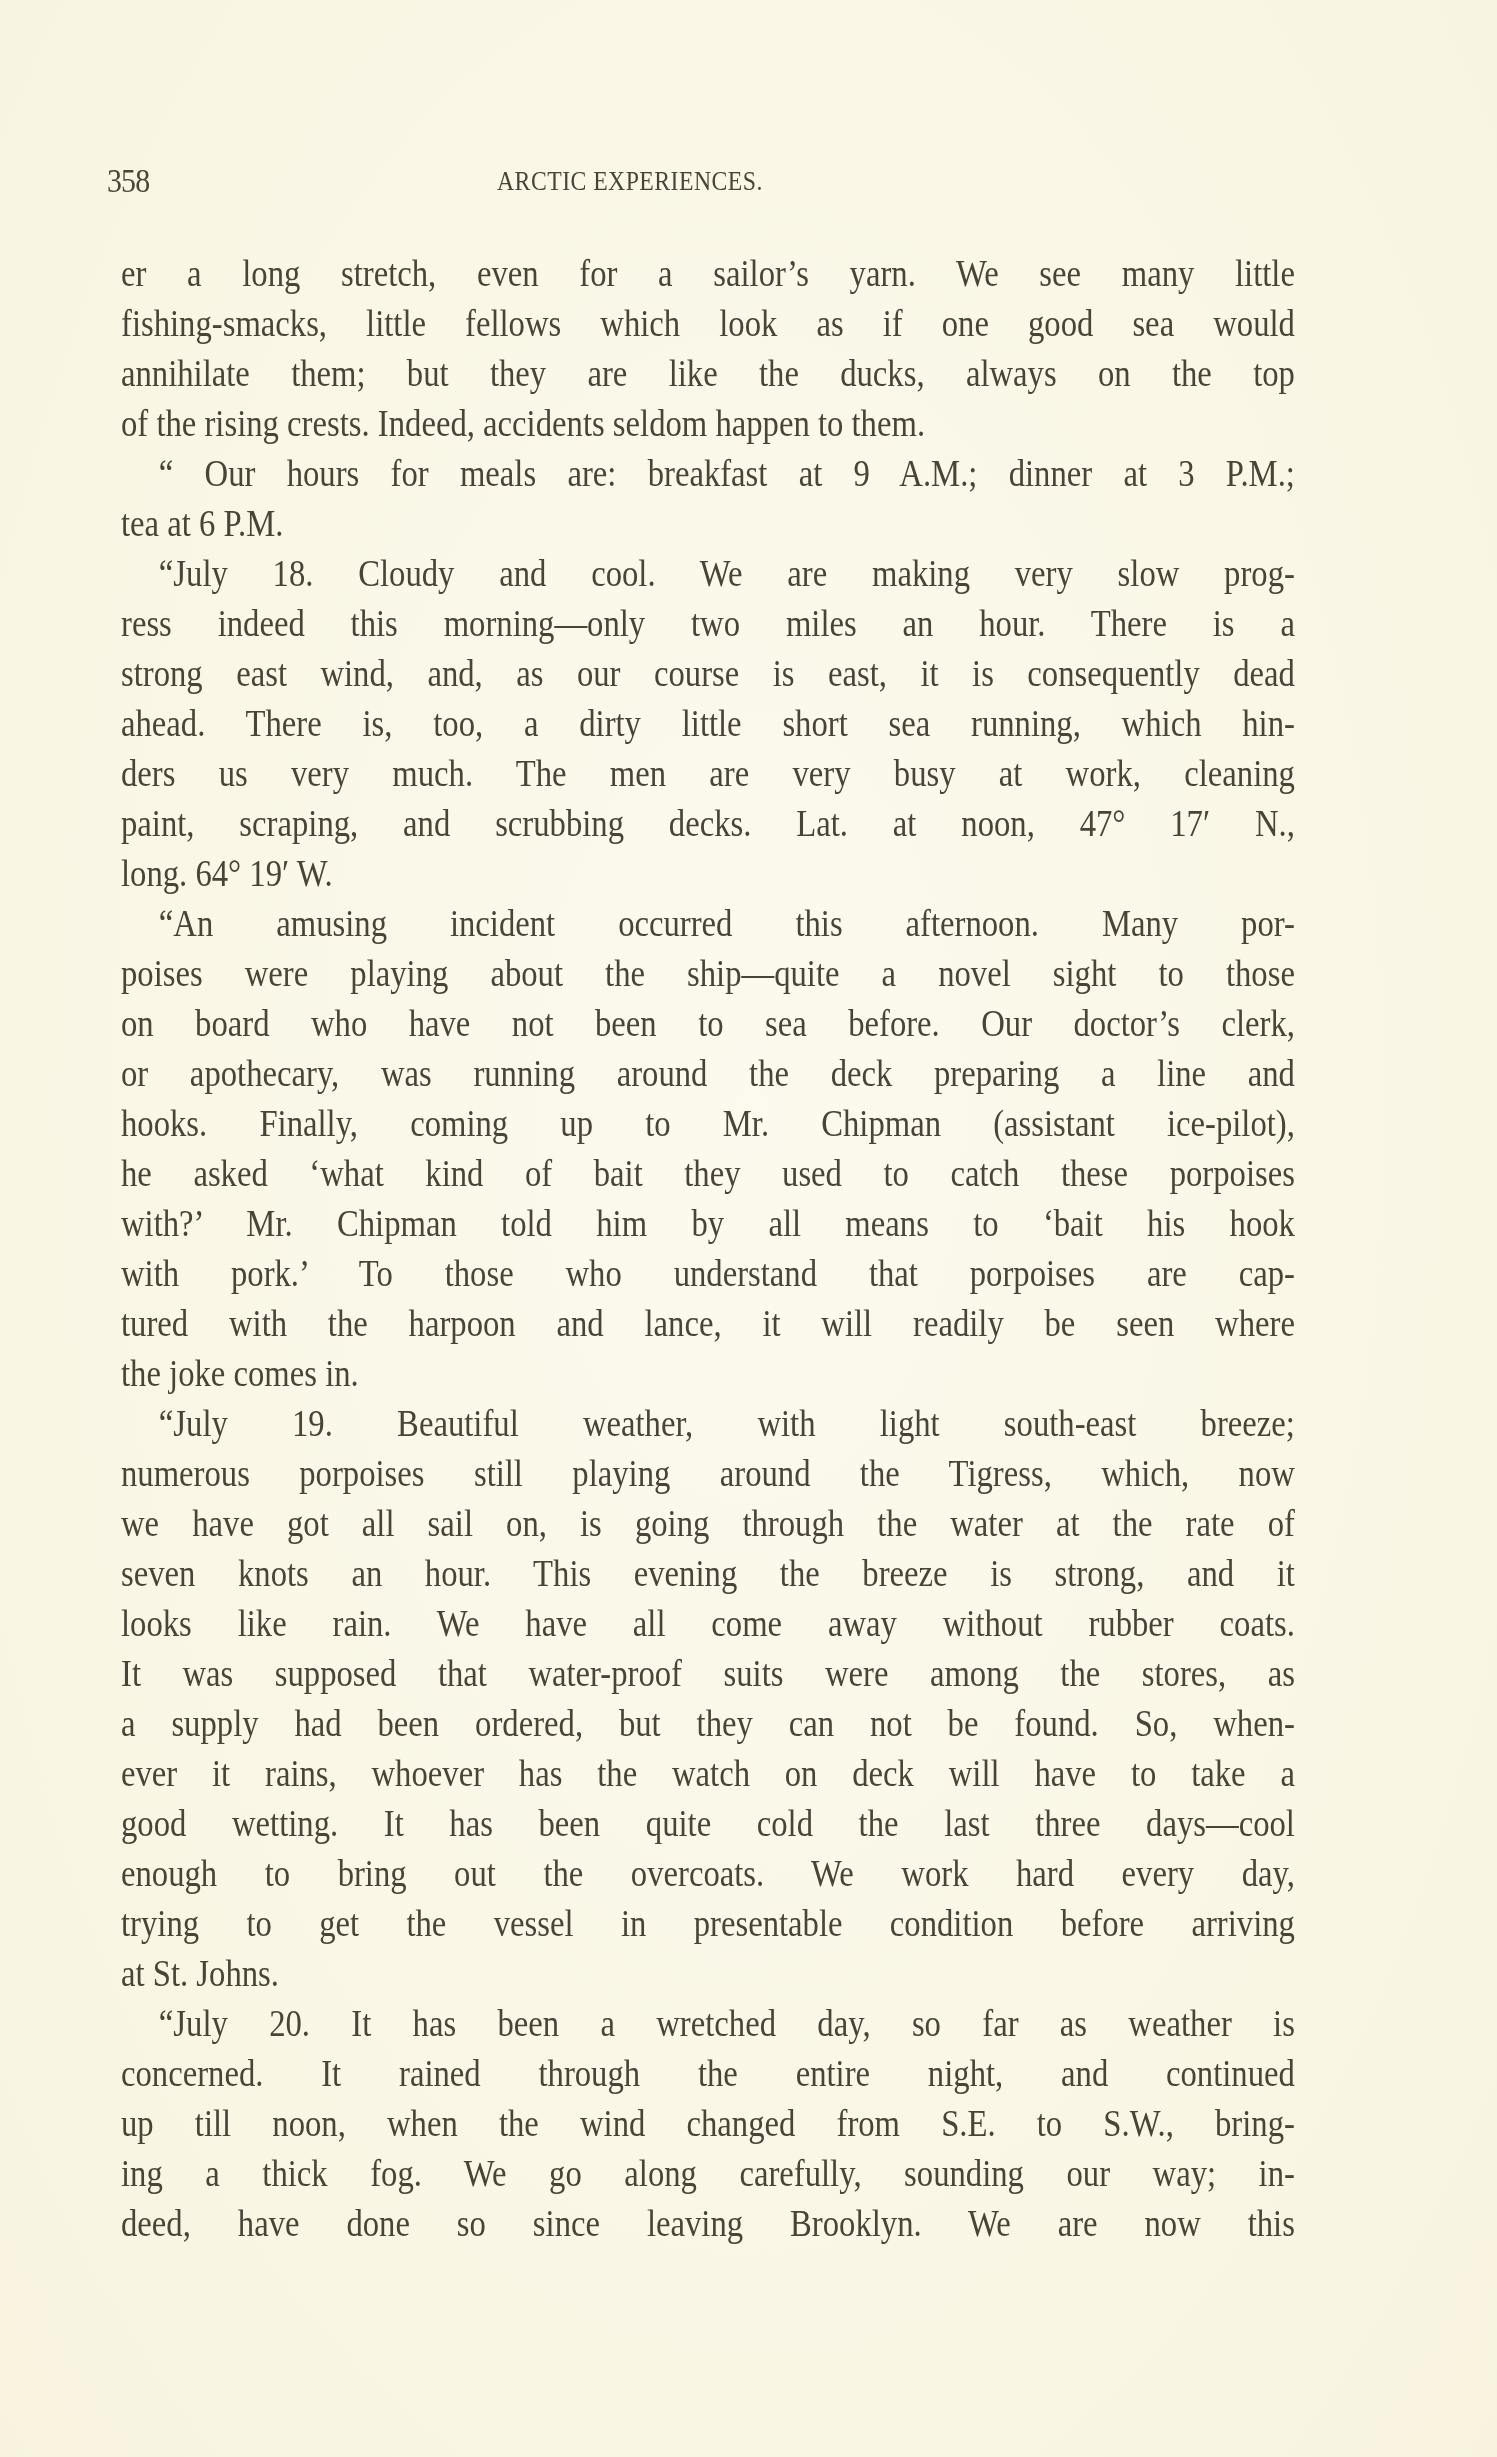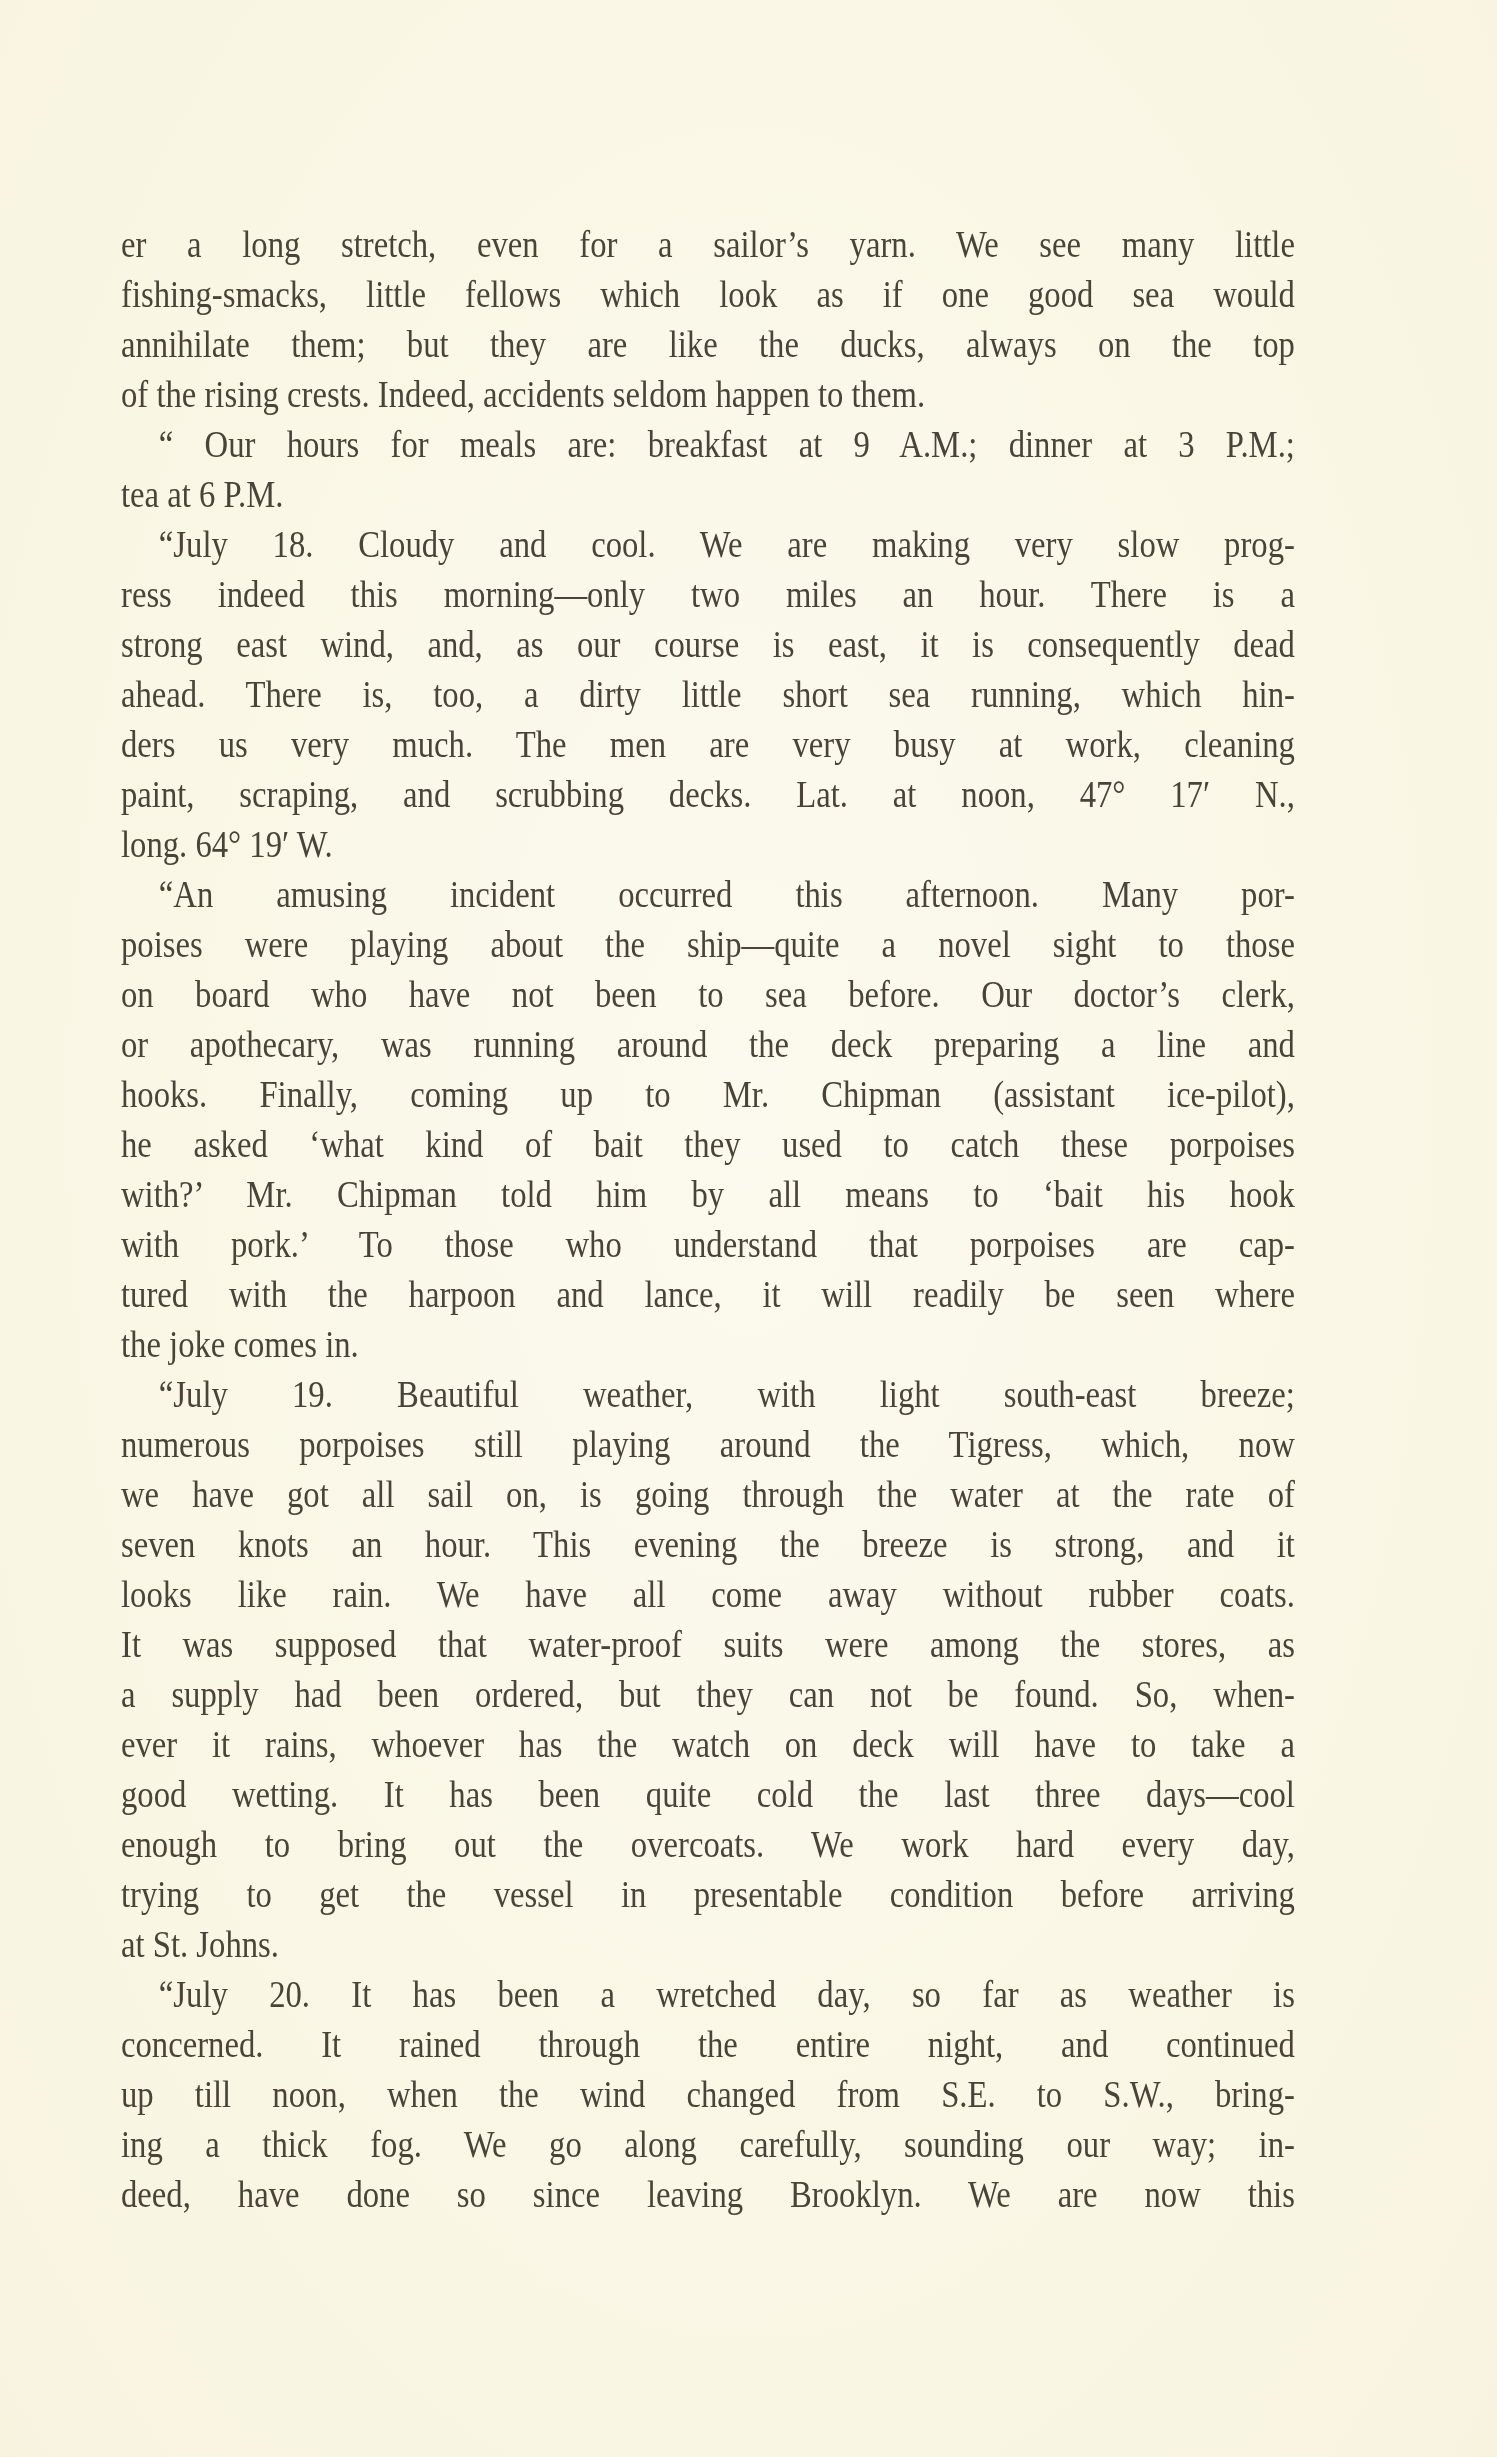--- a/index.html
+++ b/index.html
@@ -42,21 +42,21 @@
       position: absolute;
       left: 390px;
       top: 4px;
       font-size: 27px;
       letter-spacing: 0.5px;
       transform: scaleX(0.88);
       transform-origin: left top;
     }
     .text-block {
       position: absolute;
-      top: 219px;
+      top: 248px;
       left: 121px;
       width: 1174px;
     }
     .line {
       height: 50px;
       line-height: 50px;
       font-size: 38px;
       white-space: nowrap;
       text-align: justify;
       text-align-last: justify;
@@ -69,20 +69,24 @@
     }
     .line.indent {
       padding-left: 44px;
       width: 1321px;
     }
   </style>
 </head>
 <body>
 
 <div class="page">
+  <div class="running-head">
+    <span class="page-number">358</span>
+    <span class="running-title">ARCTIC EXPERIENCES.</span>
+  </div>
 
   <div class="text-block" id="text-block">
       <div class="line">er a long stretch, even for a sailor’s yarn.  We see many little</div>
       <div class="line">fishing-smacks, little fellows which look as if one good sea would</div>
       <div class="line">annihilate them; but they are like the ducks, always on the top</div>
       <div class="line last">of the rising crests.  Indeed, accidents seldom happen to them.</div>
       <div class="line indent">“ Our hours for meals are: breakfast at 9 A.M.; dinner at 3 P.M.;</div>
       <div class="line last">tea at 6 P.M.</div>
       <div class="line indent">“July 18. Cloudy and cool.  We are making very slow prog-</div>
       <div class="line">ress indeed this morning—only two miles an hour.  There is a</div>

